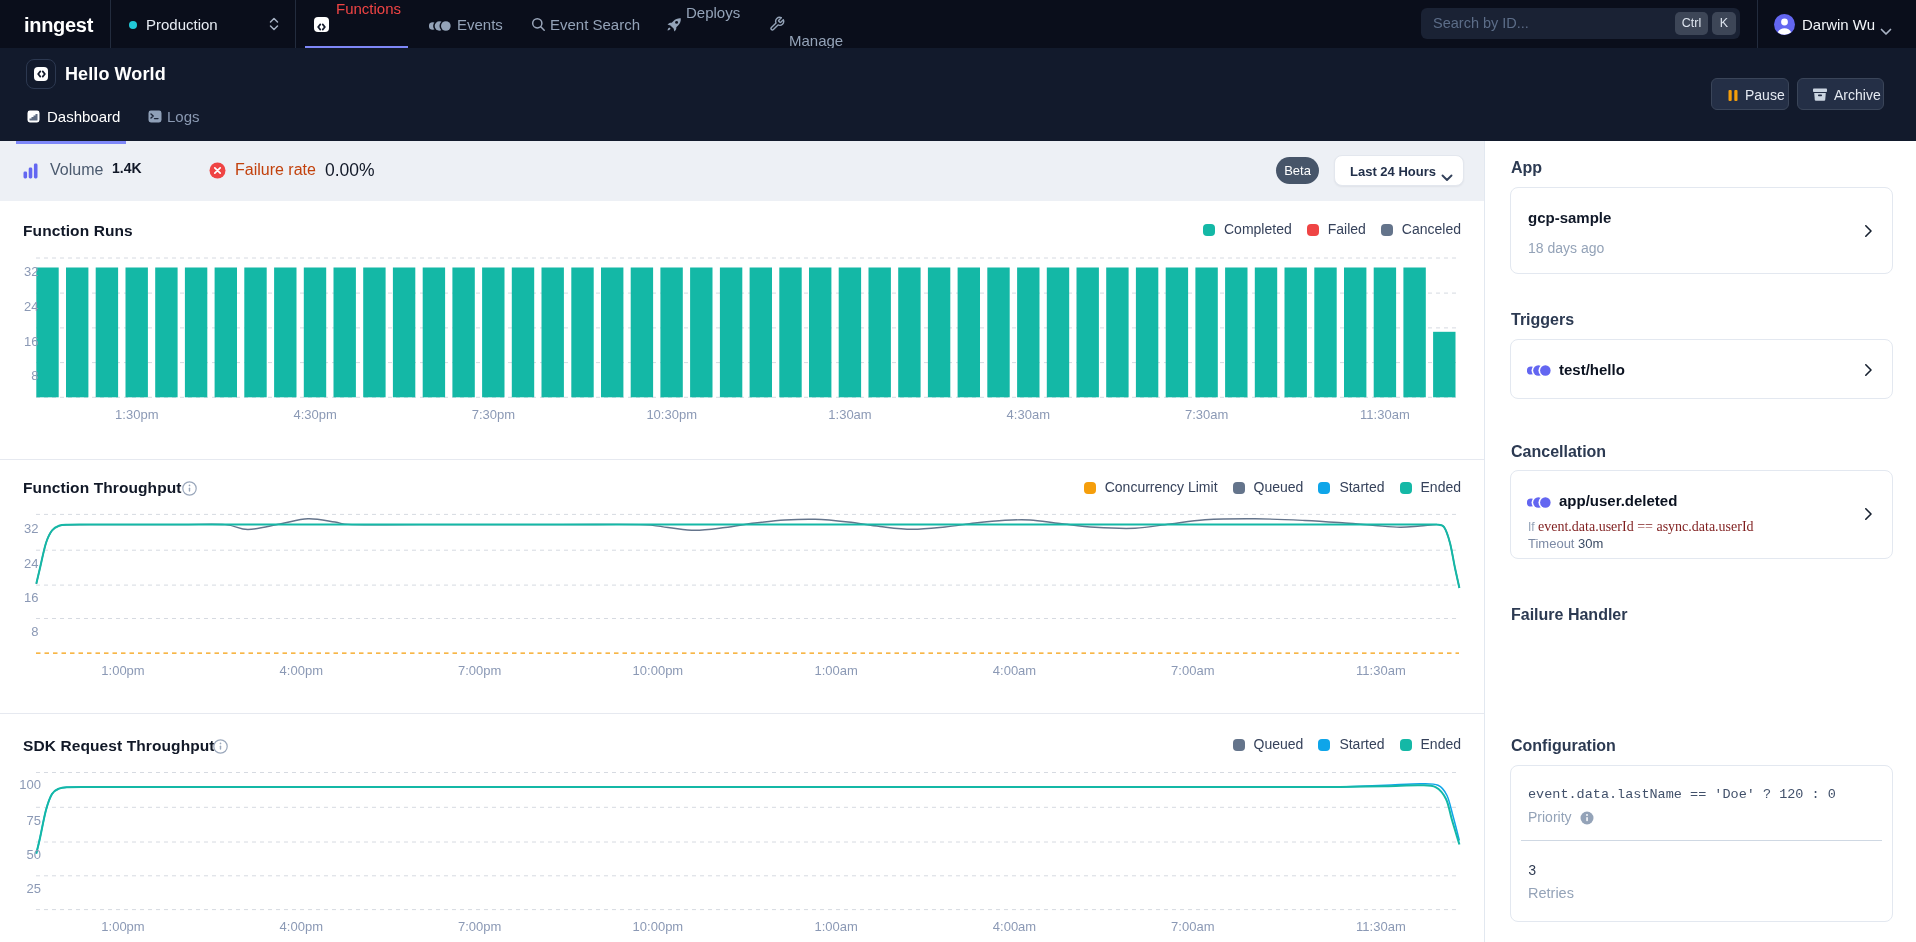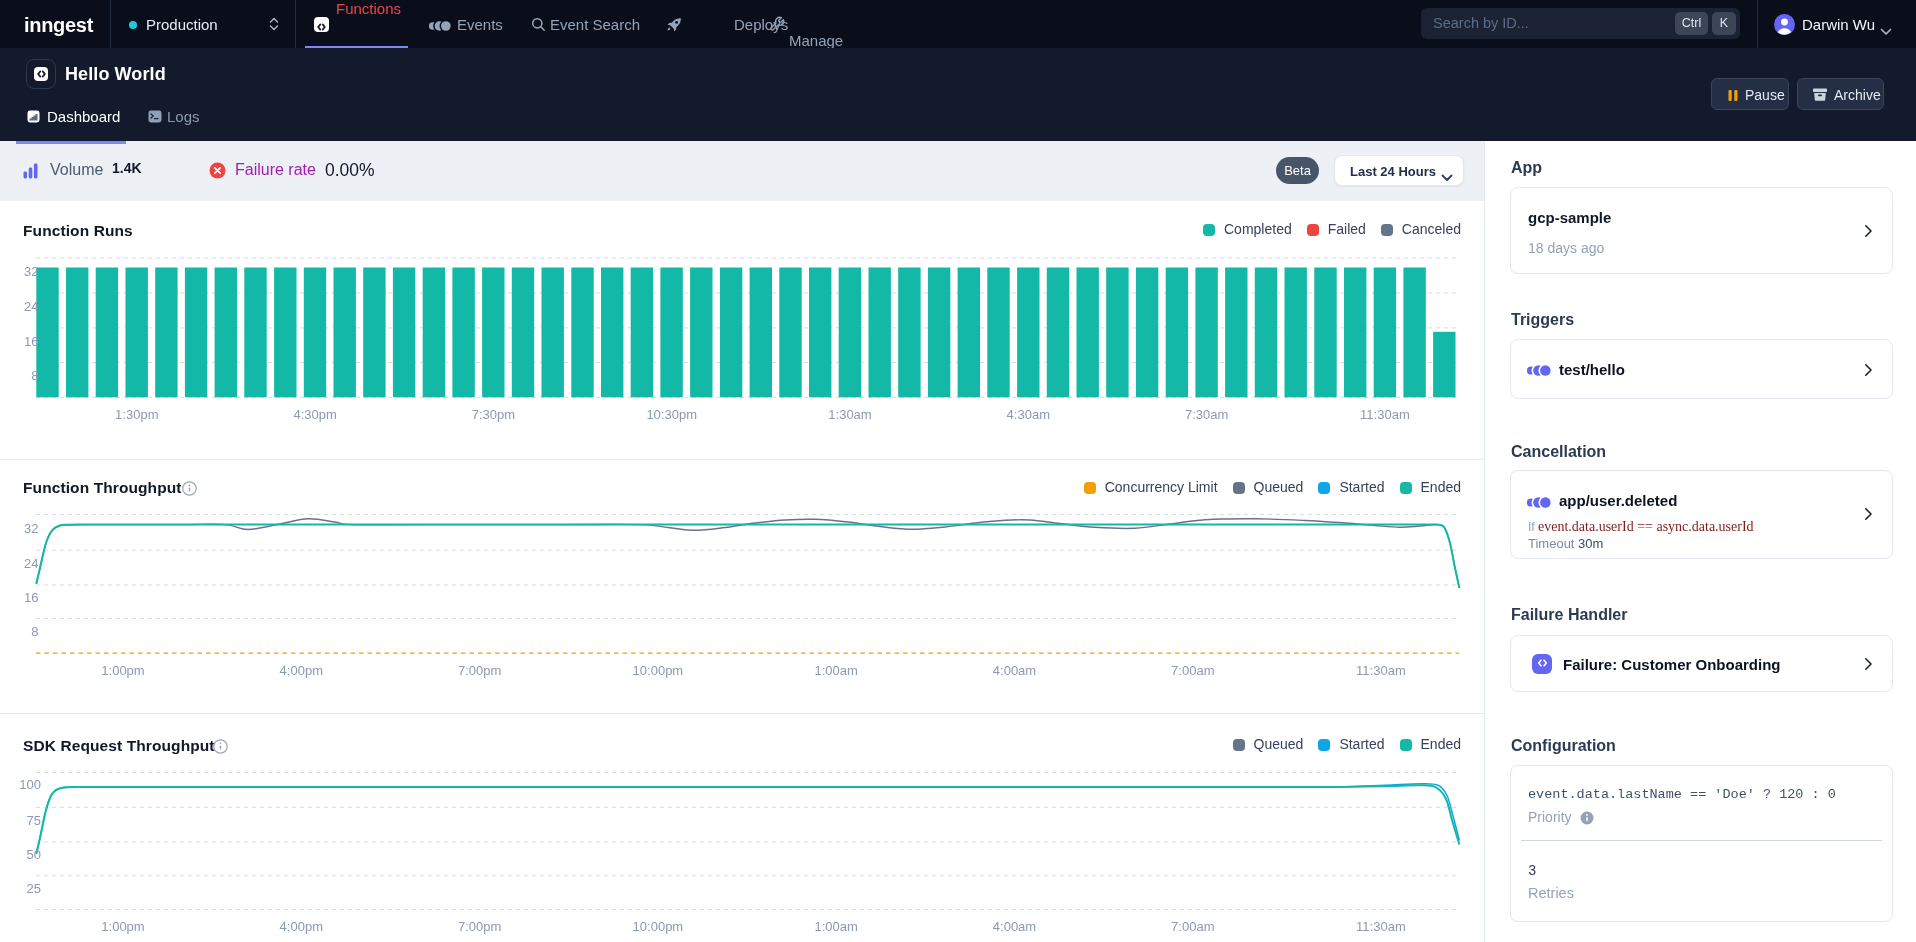--- a/index.html
+++ b/index.html
@@ -54,21 +54,21 @@
         <circle cx="6.3" cy="6.3" r="4.6" fill="none" stroke="#9aa6ba" stroke-width="1.5"></circle>
         <line x1="9.8" y1="9.8" x2="13.2" y2="13.2" stroke="#9aa6ba" stroke-width="1.5" stroke-linecap="round"></line>
       </svg></div>
   <div class="abs navtxt" style="left:550px;top:16px;">Event Search</div>
 
   <div class="abs" style="left:666px;top:16px;"><svg width="17" height="17" viewBox="0 0 17 17">
         <path d="M14.8 2.2 C12.2 1.9 9.4 3 7.5 4.9 L5.7 6.7 C4.4 6.5 3.1 7 2.2 7.9 L1.5 8.6 L4.4 9.4 L7.6 12.6 L8.4 15.5 L9.1 14.8 C10 13.9 10.5 12.6 10.3 11.3 L12.1 9.5 C14 7.6 15.1 4.8 14.8 2.2 Z" fill="#94a3b8"></path>
         <circle cx="10.6" cy="6.4" r="1.45" fill="#0a0e1b"></circle>
         <path d="M3.4 11.4 C2.4 11.8 1.7 12.9 1.5 14.5 C3.1 14.3 4.2 13.6 4.6 12.6 Z" fill="#94a3b8"></path>
       </svg></div>
-  <div class="abs navtxt" style="left:686px;top:16px;margin-left:48px;">Deploys</div>
+  <div class="abs navtxt" style="left:686px;top:4px;">Deploys</div>
 
   <div class="abs" style="left:769px;top:16px;"><svg width="16" height="16" viewBox="0 0 16 16">
         <g transform="scale(0.667)">
           <path d="M14.7 6.3a1 1 0 0 0 0 1.4l1.6 1.6a1 1 0 0 0 1.4 0l3.77-3.77a6 6 0 0 1-7.94 7.94l-6.91 6.91a2.12 2.12 0 0 1-3-3l6.91-6.91a6 6 0 0 1 7.94-7.94l-3.76 3.76z" fill="none" stroke="#94a3b8" stroke-width="2.1" stroke-linecap="round" stroke-linejoin="round"></path>
         </g>
       </svg></div>
   <div class="abs navtxt" style="left:789px;top:32px;">Manage</div>
 
   <div class="abs" style="left:1421px;top:8px;width:319px;height:31px;background:#1a2234;border-radius:6px;padding-left:42px;">
     <div class="abs" style="left:12px;top:7px;font-size:14.5px;color:#5c6d88;">Search by ID...</div>
@@ -129,21 +129,21 @@
         <rect x="1.5" y="9.5" width="3.6" height="7" rx="1.4" fill="#6366f1"></rect>
         <rect x="6.7" y="5.5" width="3.6" height="11" rx="1.4" fill="#6366f1"></rect>
         <rect x="11.9" y="1.5" width="3.6" height="15" rx="1.4" fill="#6366f1"></rect>
       </svg></div>
   <div class="abs" style="left:50px;top:20px;font-size:16px;color:#4b5a6e;">Volume</div>
   <div class="abs" style="left:112px;top:19px;font-size:14px;font-weight:700;color:#111827;">1.4K</div>
   <div class="abs" style="left:209px;top:21px;"><svg width="17" height="17" viewBox="0 0 17 17">
         <circle cx="8.5" cy="8.5" r="8" fill="#ef4444"></circle>
         <path d="M5.8 5.8 L11.2 11.2 M11.2 5.8 L5.8 11.2" stroke="#fff" stroke-width="1.7" stroke-linecap="round"></path>
       </svg></div>
-  <div class="abs" style="left:235px;top:20px;font-size:16px;color:#a21caf;">Failure rate</div>
+  <div class="abs" style="left:235px;top:20px;font-size:16px;color:#c2410c;">Failure rate</div>
   <div class="abs" style="left:325px;top:19px;font-size:17.5px;font-weight:400;color:#111827;">0.00%</div>
 
   <div class="abs" style="left:1276px;top:16px;width:43px;height:27px;background:#475569;border-radius:14px;text-align:center;line-height:27px;font-size:13px;color:#fff;">Beta</div>
   <div class="abs" style="left:1334px;top:14px;width:130px;height:31px;background:#fff;border:1px solid #e3e7ee;border-radius:8px;box-shadow:0 1px 2px rgba(15,23,42,.06);">
     <span class="abs" style="left:15px;top:8px;font-size:13px;font-weight:700;color:#22304a;">Last 24 Hours</span>
     <span class="abs" style="left:106px;top:12px;"><svg width="12" height="8" viewBox="0 0 12 8">
           <path d="M1.5 1.5 L6 6 L10.5 1.5" stroke="#33415a" stroke-width="1.9" fill="none" stroke-linecap="round" stroke-linejoin="round"></path>
         </svg></span>
   </div>
 </div>
@@ -337,29 +337,20 @@
         </svg></span>
     <div class="abs" style="left:48px;top:21px;font-size:15px;font-weight:700;color:#0b1220;">app/user.deleted</div>
     <div class="abs" style="left:17px;top:48px;font-size:12px;color:#94a3b8;">If <span class="mono" style="font-size:14px;color:#7f1d1d;font-family:Liberation Serif, serif;">event.data.userId == async.data.userId</span></div>
     <div class="abs" style="left:17px;top:65px;font-size:13px;color:#7c8aa5;">Timeout <span style="color:#3a4a63;">30m</span></div>
     <span class="chev" style="top:35px;"><svg width="16" height="16" viewBox="0 0 16 16">
           <path d="M5.8 2.8 L11 8 L5.8 13.2" stroke="#16202f" stroke-width="1.6" fill="none" stroke-linecap="round" stroke-linejoin="round"></path>
         </svg></span>
   </div>
 
   <div class="stitle" style="top:465px;">Failure Handler</div>
-  <div class="card" style="top:494px;height:57px;">
-    <span class="abs" style="left:21px;top:18px;width:20px;height:20px;background:#6366f1;border-radius:6px;text-align:center;line-height:18px;"><svg width="11" height="10" viewBox="0 0 11 10">
-          <path d="M4 2.2 L1.7 5 L4 7.8 M7 2.2 L9.3 5 L7 7.8" stroke="#fff" stroke-width="1.6" fill="none" stroke-linecap="round" stroke-linejoin="miter"></path>
-        </svg></span>
-    <div class="abs" style="left:52px;top:20px;font-size:15px;font-weight:700;color:#0b1220;">Failure: Customer Onboarding</div>
-    <span class="chev" style="top:20px;"><svg width="16" height="16" viewBox="0 0 16 16">
-          <path d="M5.8 2.8 L11 8 L5.8 13.2" stroke="#16202f" stroke-width="1.6" fill="none" stroke-linecap="round" stroke-linejoin="round"></path>
-        </svg></span>
-  </div>
 
   <div class="stitle" style="top:596px;">Configuration</div>
   <div class="card" style="top:624px;height:157px;">
     <div class="abs mono" style="left:17px;top:21px;font-size:13.5px;color:#42516b;">event.data.lastName == 'Doe' ? 120 : 0</div>
     <div class="abs" style="left:17px;top:43px;font-size:14px;color:#94a3b8;">Priority</div>
     <span class="abs" style="left:69px;top:45px;"><svg width="14" height="14" viewBox="0 0 14 14">
           <circle cx="7" cy="7" r="6.5" fill="#94a3b8"></circle>
           <rect x="6.3" y="6" width="1.5" height="4.2" rx="0.75" fill="#fff"></rect>
           <circle cx="7" cy="4" r="0.9" fill="#fff"></circle>
         </svg></span>

